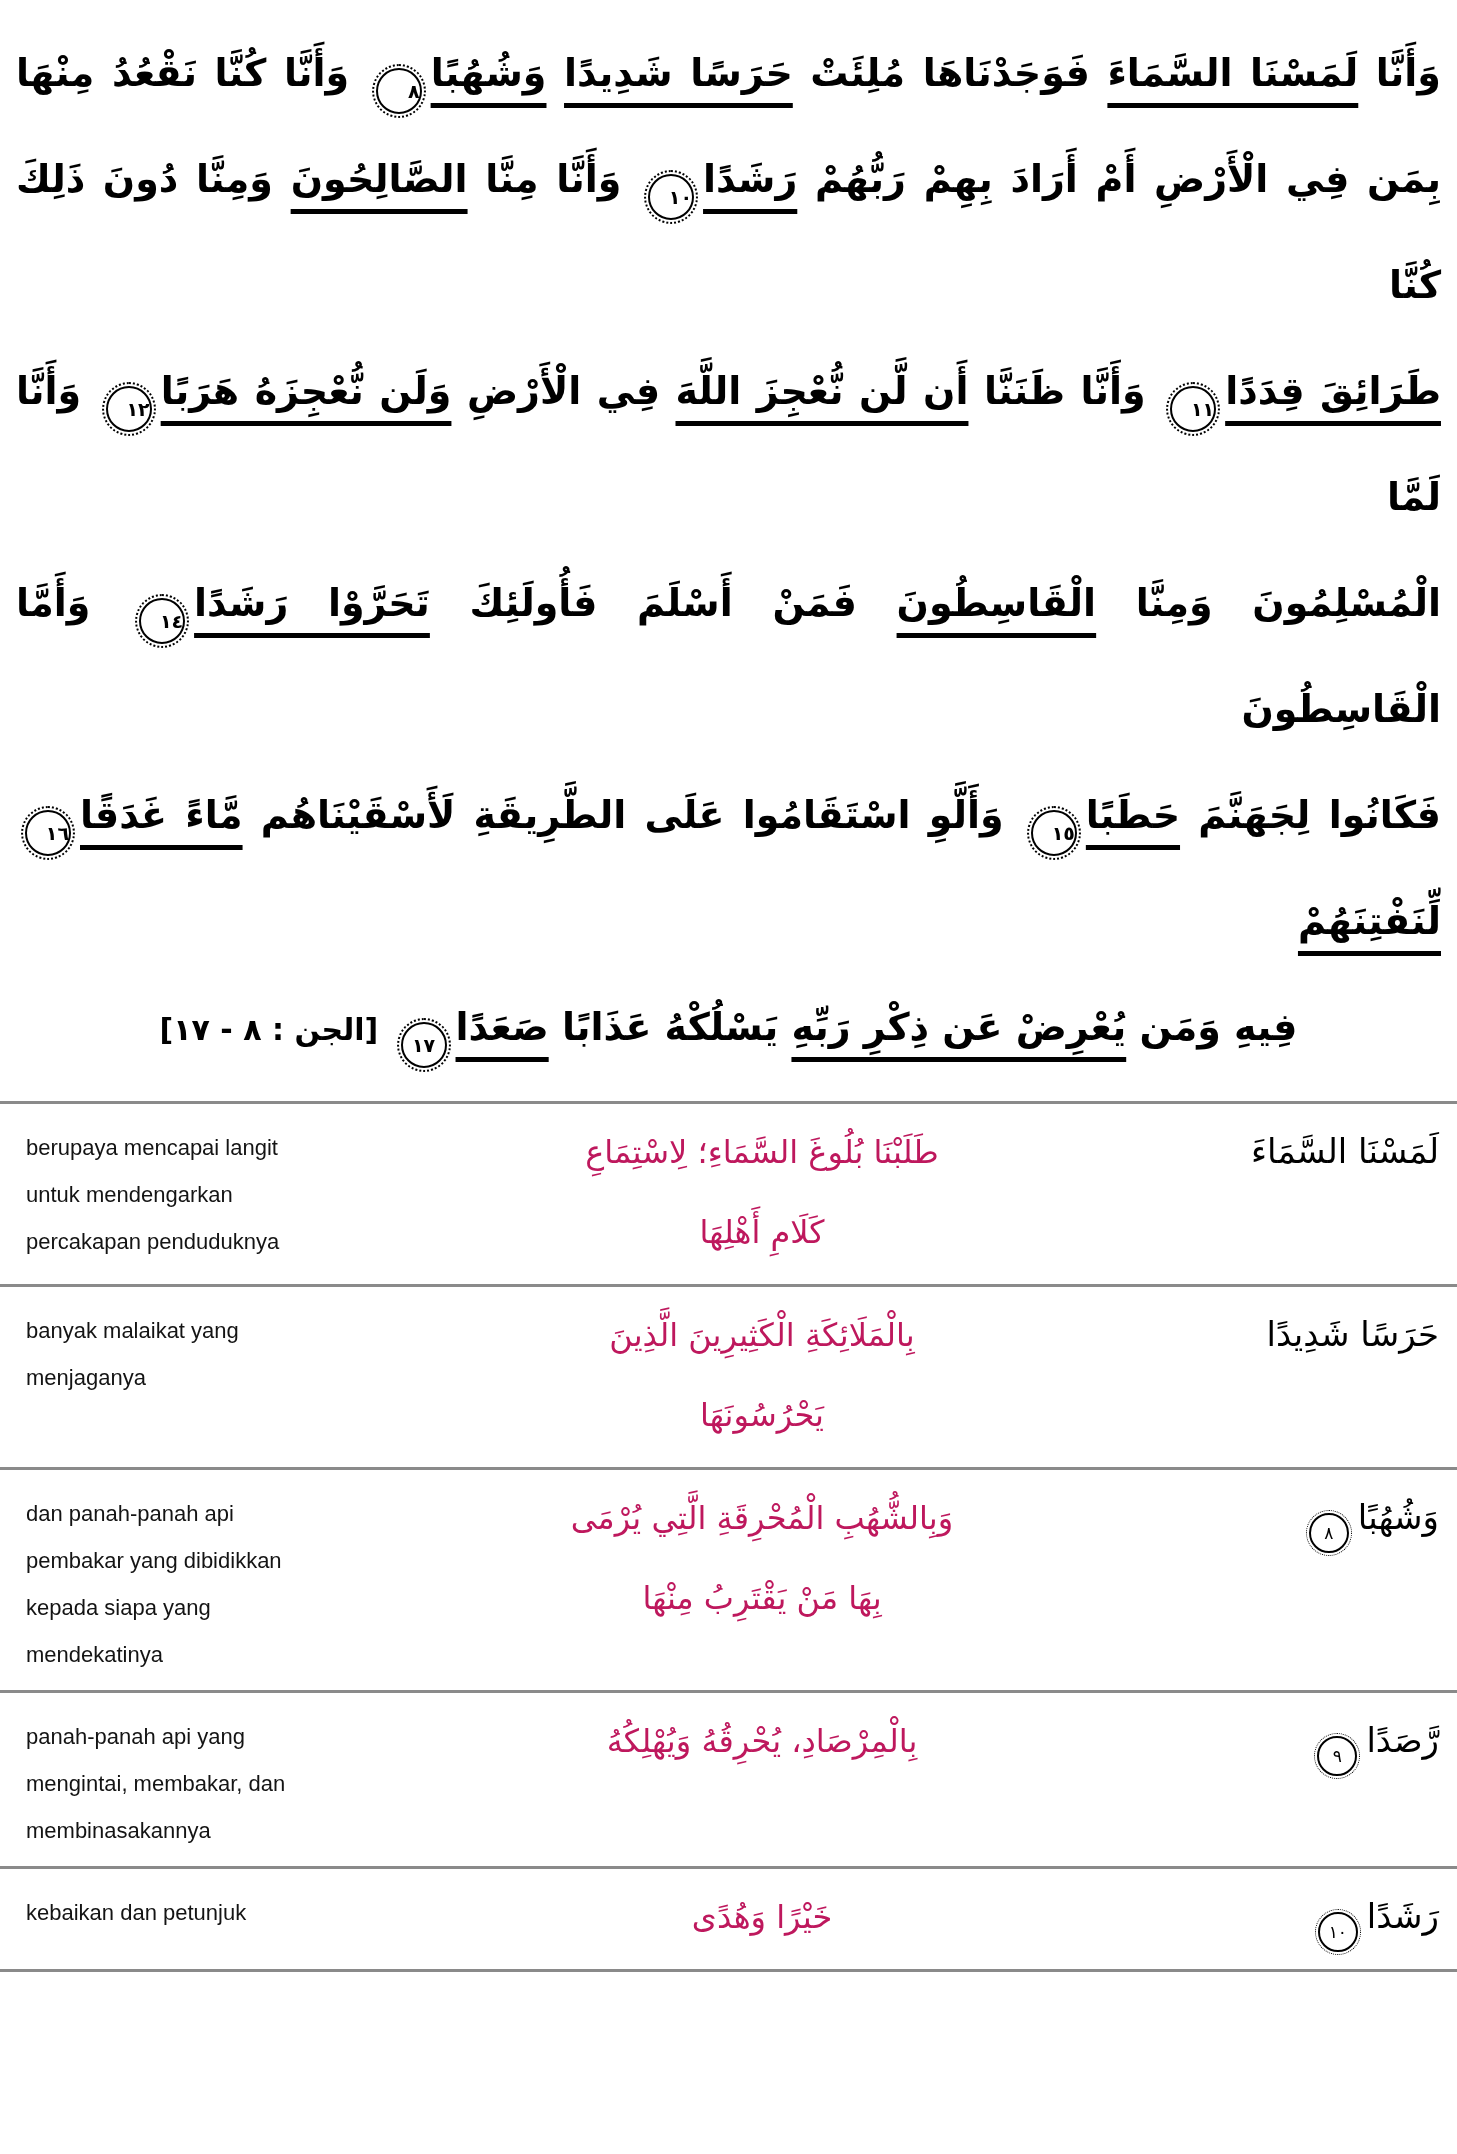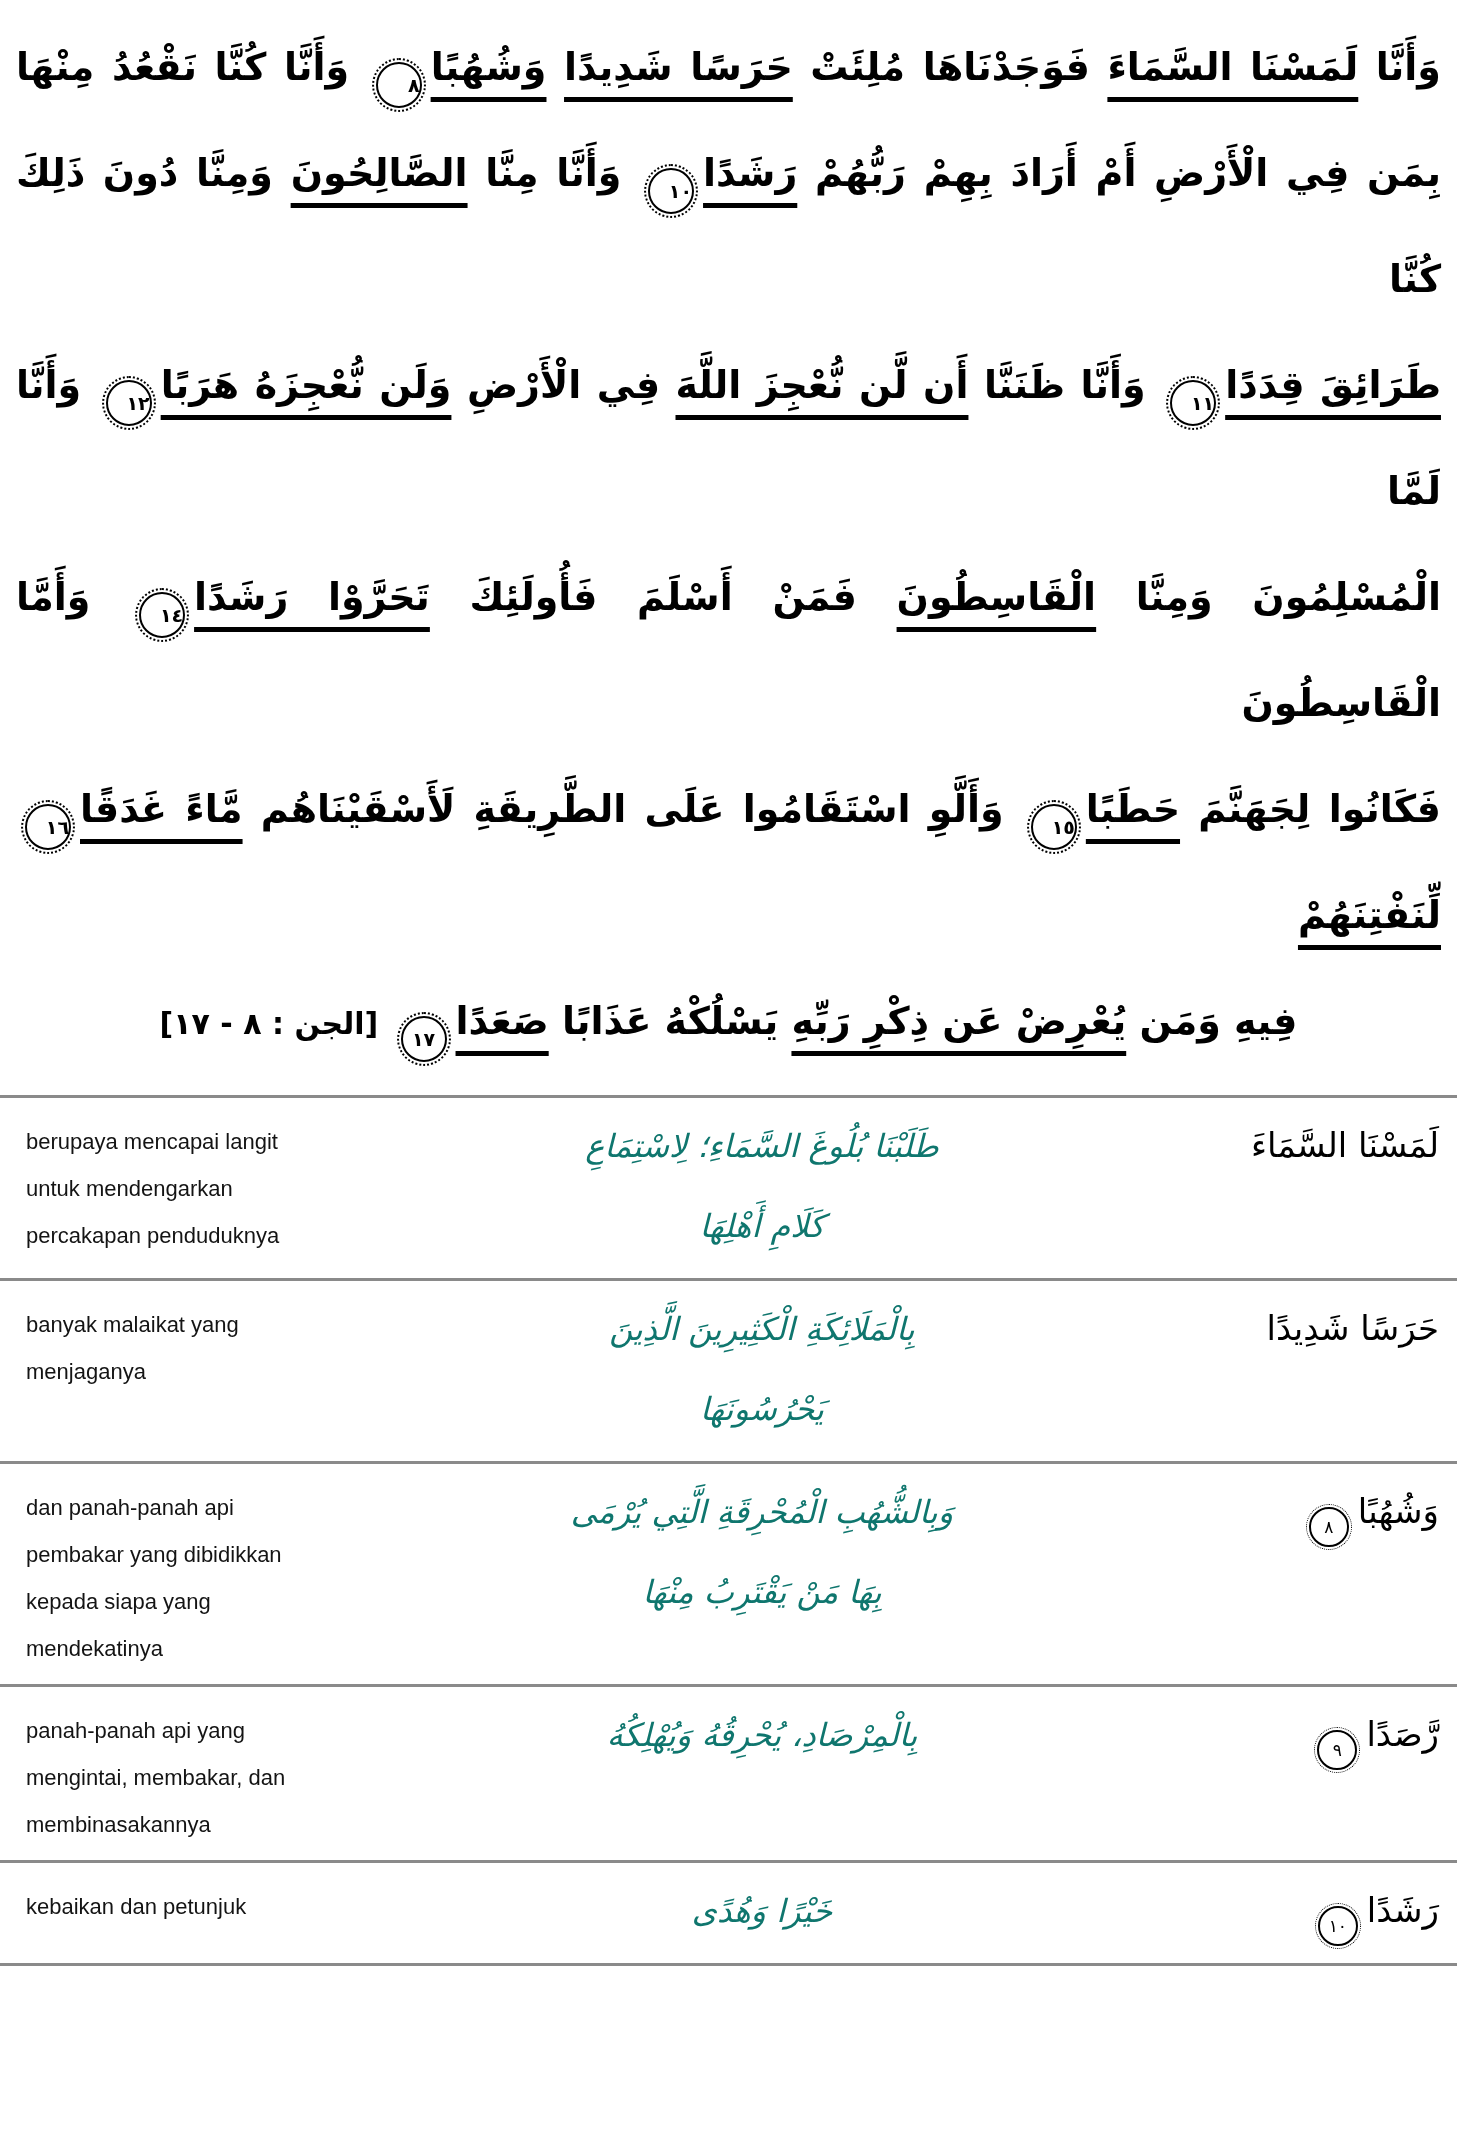--- a/index.html
+++ b/index.html
@@ -10,21 +10,21 @@
   body {
     width: 1457px;
     height: 2154px;
     overflow: hidden;
     color: #000000;
   }
 
   
   .quran {
     direction: rtl;
-    padding: 14px 16px 0 16px;
+    padding: 20px 16px 0 16px;
   }
   .qline {
     font-family: "DejaVu Sans", sans-serif;
     font-weight: bold;
     font-size: 38px;
     line-height: 106px;
     text-align: justify;
     text-align-last: justify;
     color: #000000;
   }
@@ -81,22 +81,21 @@
     white-space: pre-line;
   }
   .exp {
     width: 600px;
     font-family: "DejaVu Sans", sans-serif;
     font-size: 32px;
     line-height: 80px;
     text-align: center;
     direction: rtl;
     white-space: pre-line;
-    color: #0f766e;
-    font-style: italic;
+    color: #be185d;
   }
   .term {
     flex: 1;
     font-family: "DejaVu Sans", sans-serif;
     font-size: 34px;
     line-height: 78px;
     direction: rtl;
     text-align: right;
     padding-right: 18px;
     color: #000;

